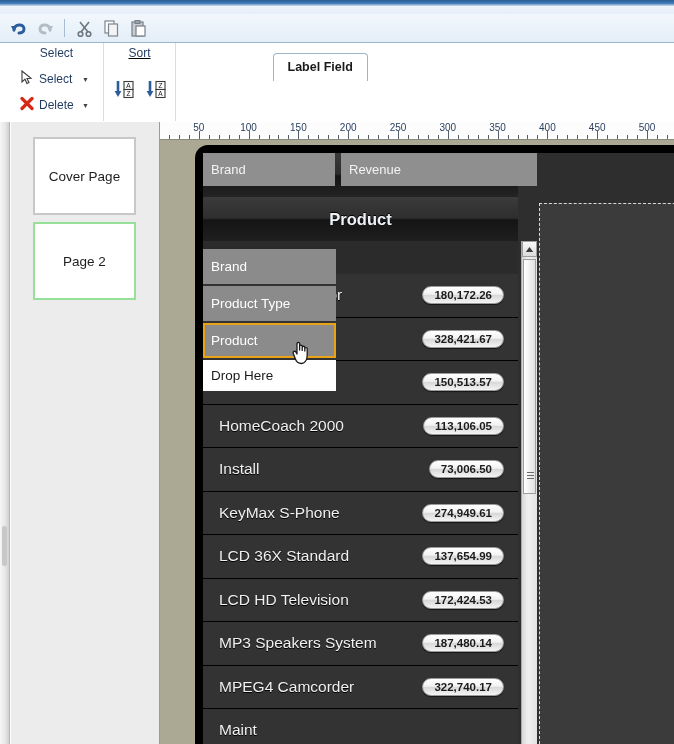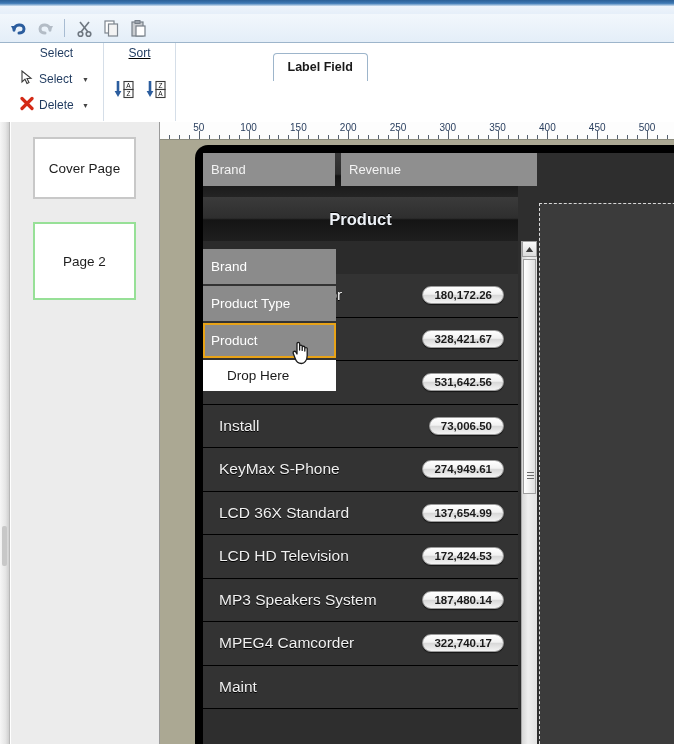--- a/index.html
+++ b/index.html
@@ -104,21 +104,21 @@
   }
   .pagepanel {
     position: absolute; left: 11px; top: 122px; width: 149px; height: 622px;
     background: #ececec; border-right: 1px solid #9a9a9a;
   }
   .thumb {
     position: absolute; background: #ffffff; display: flex;
     align-items: center; justify-content: center;
     font-size: 13.5px; color: #1d1d1d;
   }
-  .thumb.t1 { left: 22px; top: 15px; width: 103px; height: 62px; border: 2px solid #c8c8c8; }
+  .thumb.t1 { left: 22px; top: 15px; width: 103px; height: 78px; border: 2px solid #c8c8c8; }
   .thumb.t2 { left: 22px; top: 100px; width: 103px; height: 78px; border: 2px solid #97e097; }
 
   
   .canvas {
     position: absolute; left: 160px; top: 140px; width: 514px; height: 604px;
     background: #aba893; overflow: hidden;
   }
   .device {
     position: absolute; left: 35px; top: 5px; width: 560px; height: 604px;
     background: #000000; border-radius: 13px 0 0 0;
@@ -213,21 +213,21 @@
     height: 35px; background: #8b8b8b; color: #ffffff;
     display: flex; align-items: center; padding-left: 8px;
     margin-bottom: 2px;
   }
   .dp-item.selected {
     border: 2px solid #e8a317; background: #8b8b8b; height: 35px;
     padding-left: 6px;
   }
   .dp-drop {
     height: 31px; background: #ffffff; color: #1a1a1a;
-    display: flex; align-items: center; padding-left: 24px;
+    display: flex; align-items: center; padding-left: 8px;
     margin-top: 2px;
   }
   .cursor-hand {
     position: absolute; left: 290px; top: 336px; z-index: 60;
     pointer-events: none;
   }
 </style>
 </head>
 <body>
 
@@ -437,21 +437,25 @@
             <div class="row">
               <div class="rname">Bluetooth Adaptor</div>
               <div class="pill">180,172.26</div>
             </div>
             <div class="row">
               <div class="rname">Formal Allure 3</div>
               <div class="pill">328,421.67</div>
             </div>
             <div class="row">
               <div class="rname">Game Station</div>
-              <div class="pill">531,642.56</div>
+              <div class="pill">150,513.57</div>
+            </div>
+            <div class="row">
+              <div class="rname">HomeCoach 2000</div>
+              <div class="pill">113,106.05</div>
             </div>
             <div class="row">
               <div class="rname">Install</div>
               <div class="pill">73,006.50</div>
             </div>
             <div class="row">
               <div class="rname">KeyMax S-Phone</div>
               <div class="pill">274,949.61</div>
             </div>
             <div class="row">

